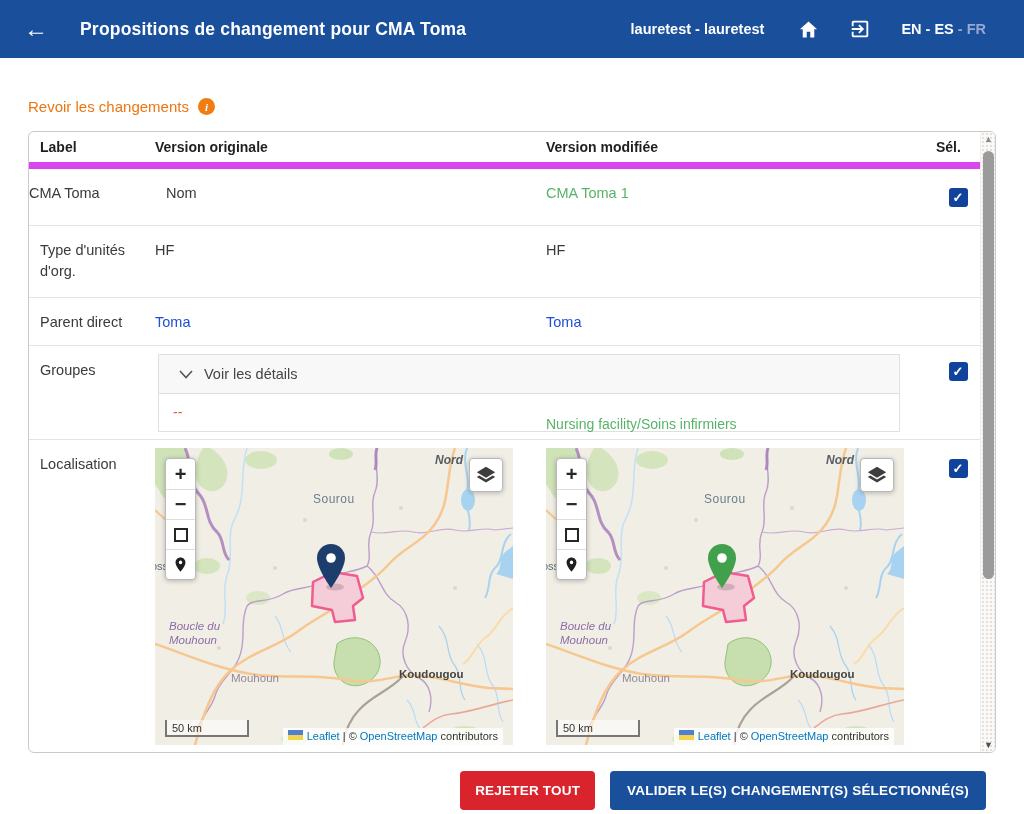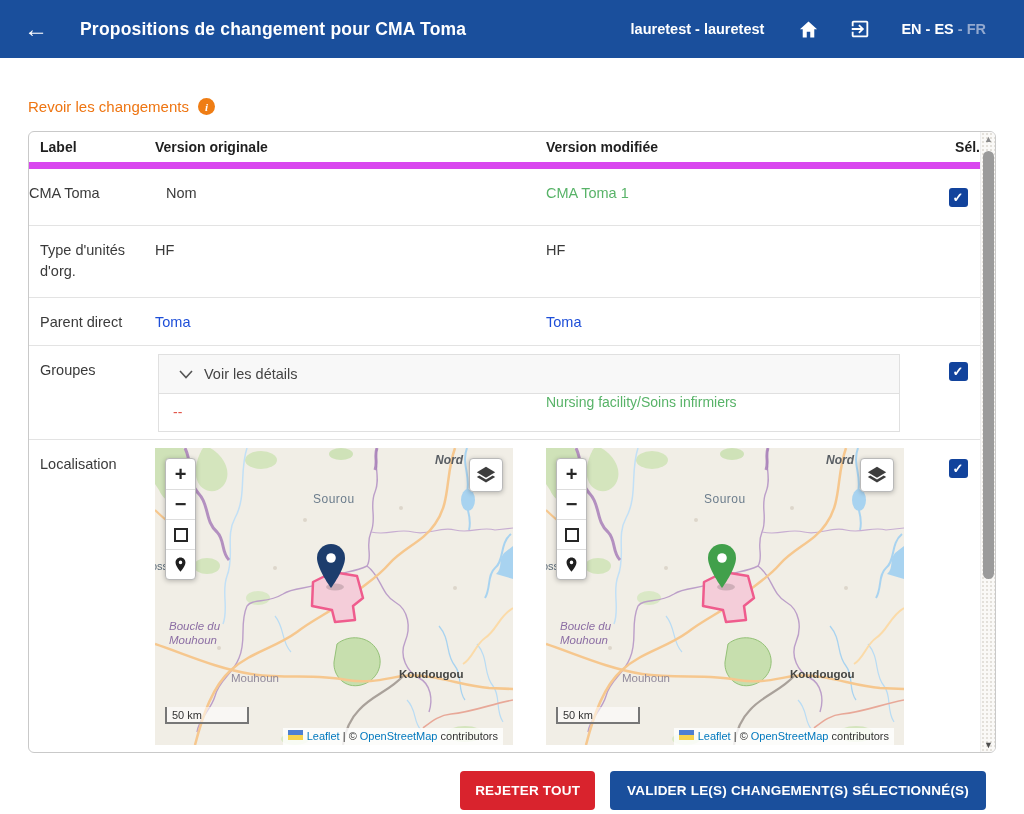--- a/index.html
+++ b/index.html
@@ -39,21 +39,21 @@
     margin:16px 28px 0; height:622px; position:relative;
     border:1px solid #c9c9c9; border-radius:6px; overflow:hidden;
     padding-right:15px;
   }
   .grid { display:grid; grid-template-columns:126px 391px 390px 1fr; }
   .thead {
     height:37px; align-items:center; border-bottom:7px solid #d946ef;
     font-weight:bold; font-size:14px; color:#1f1f1f;
   }
   .thead .c1 { padding-left:11px; }
-  .thead .c4 { text-align:right; }
+  .thead .c4 { text-align:left; }
   .row { border-bottom:1px solid #e3e3e3; font-size:14.5px; position:relative; }
   .row .cell { padding-top:14px; line-height:1.45; }
   .c1 { padding-left:11px; }
   .cell-label { width:88px; color:#3a3a3a; }
   .row-nom  { height:57px; }
   .row-type { height:72px; }
   .row-parent { height:48px; }
   .row-groupes { height:94px; }
   .row-loc { height:313px; border-bottom:none; }
   .txt-green { color:#58b368; }
@@ -70,21 +70,21 @@
   .grp-toggle {
     height:40px; background:#f8f8f8; border:1px solid #e0e0e0;
     display:flex; align-items:center; gap:11px; padding-left:20px;
     font-size:14.5px; color:#444; cursor:pointer;
   }
   .grp-detail {
     height:38px; background:#fff; border:1px solid #e0e0e0; border-top:none;
     position:relative; font-size:14px;
   }
   .grp-detail .d-orig { position:absolute; left:14px; top:10px; }
-  .grp-detail .d-mod  { position:absolute; left:387px; top:0; }
+  .grp-detail .d-mod  { position:absolute; left:387px; top:22px; }
   
   .map-cell { padding-top:8px; }
   .leaflet-map {
     width:358px; height:297px; position:relative; overflow:hidden;
     background:#f1eee6; cursor:grab;
   }
   .map-svg { position:absolute; inset:0; }
   .map-ctrls {
     position:absolute; top:10px; left:10px; width:31px; background:#fff;
     border:1px solid #b9b9b9; border-radius:4px; box-shadow:0 1px 5px rgba(0,0,0,.25);
@@ -97,21 +97,21 @@
   }
   .map-btn:first-child { border-top:none; }
   .sq-glyph { width:14px; height:14px; border:2px solid #262626; display:block; }
   .layers-ctrl {
     position:absolute; top:10px; right:10px; width:34px; height:34px;
     background:#fff; border:1px solid #b9b9b9; border-radius:4px;
     display:flex; align-items:center; justify-content:center;
     box-shadow:0 1px 5px rgba(0,0,0,.25); cursor:pointer; z-index:5;
   }
   .scale-ctrl {
-    position:absolute; left:10px; bottom:21px; width:84px; padding:2px 5px 1px;
+    position:absolute; left:10px; bottom:8px; width:84px; padding:2px 5px 1px;
     background:rgba(255,255,255,.55); border:2px solid #777; border-top:none;
     font-size:11px; color:#333; z-index:5;
   }
   .attrib {
     position:absolute; right:10px; bottom:0; background:rgba(255,255,255,.8);
     padding:2px 5px 3px; font-size:11px; color:#333; z-index:5;
     display:flex; align-items:center; white-space:pre;
   }
   .attrib .alink { color:#0078be; cursor:pointer; }
   .flag { margin-right:4px; display:inline-block; }

